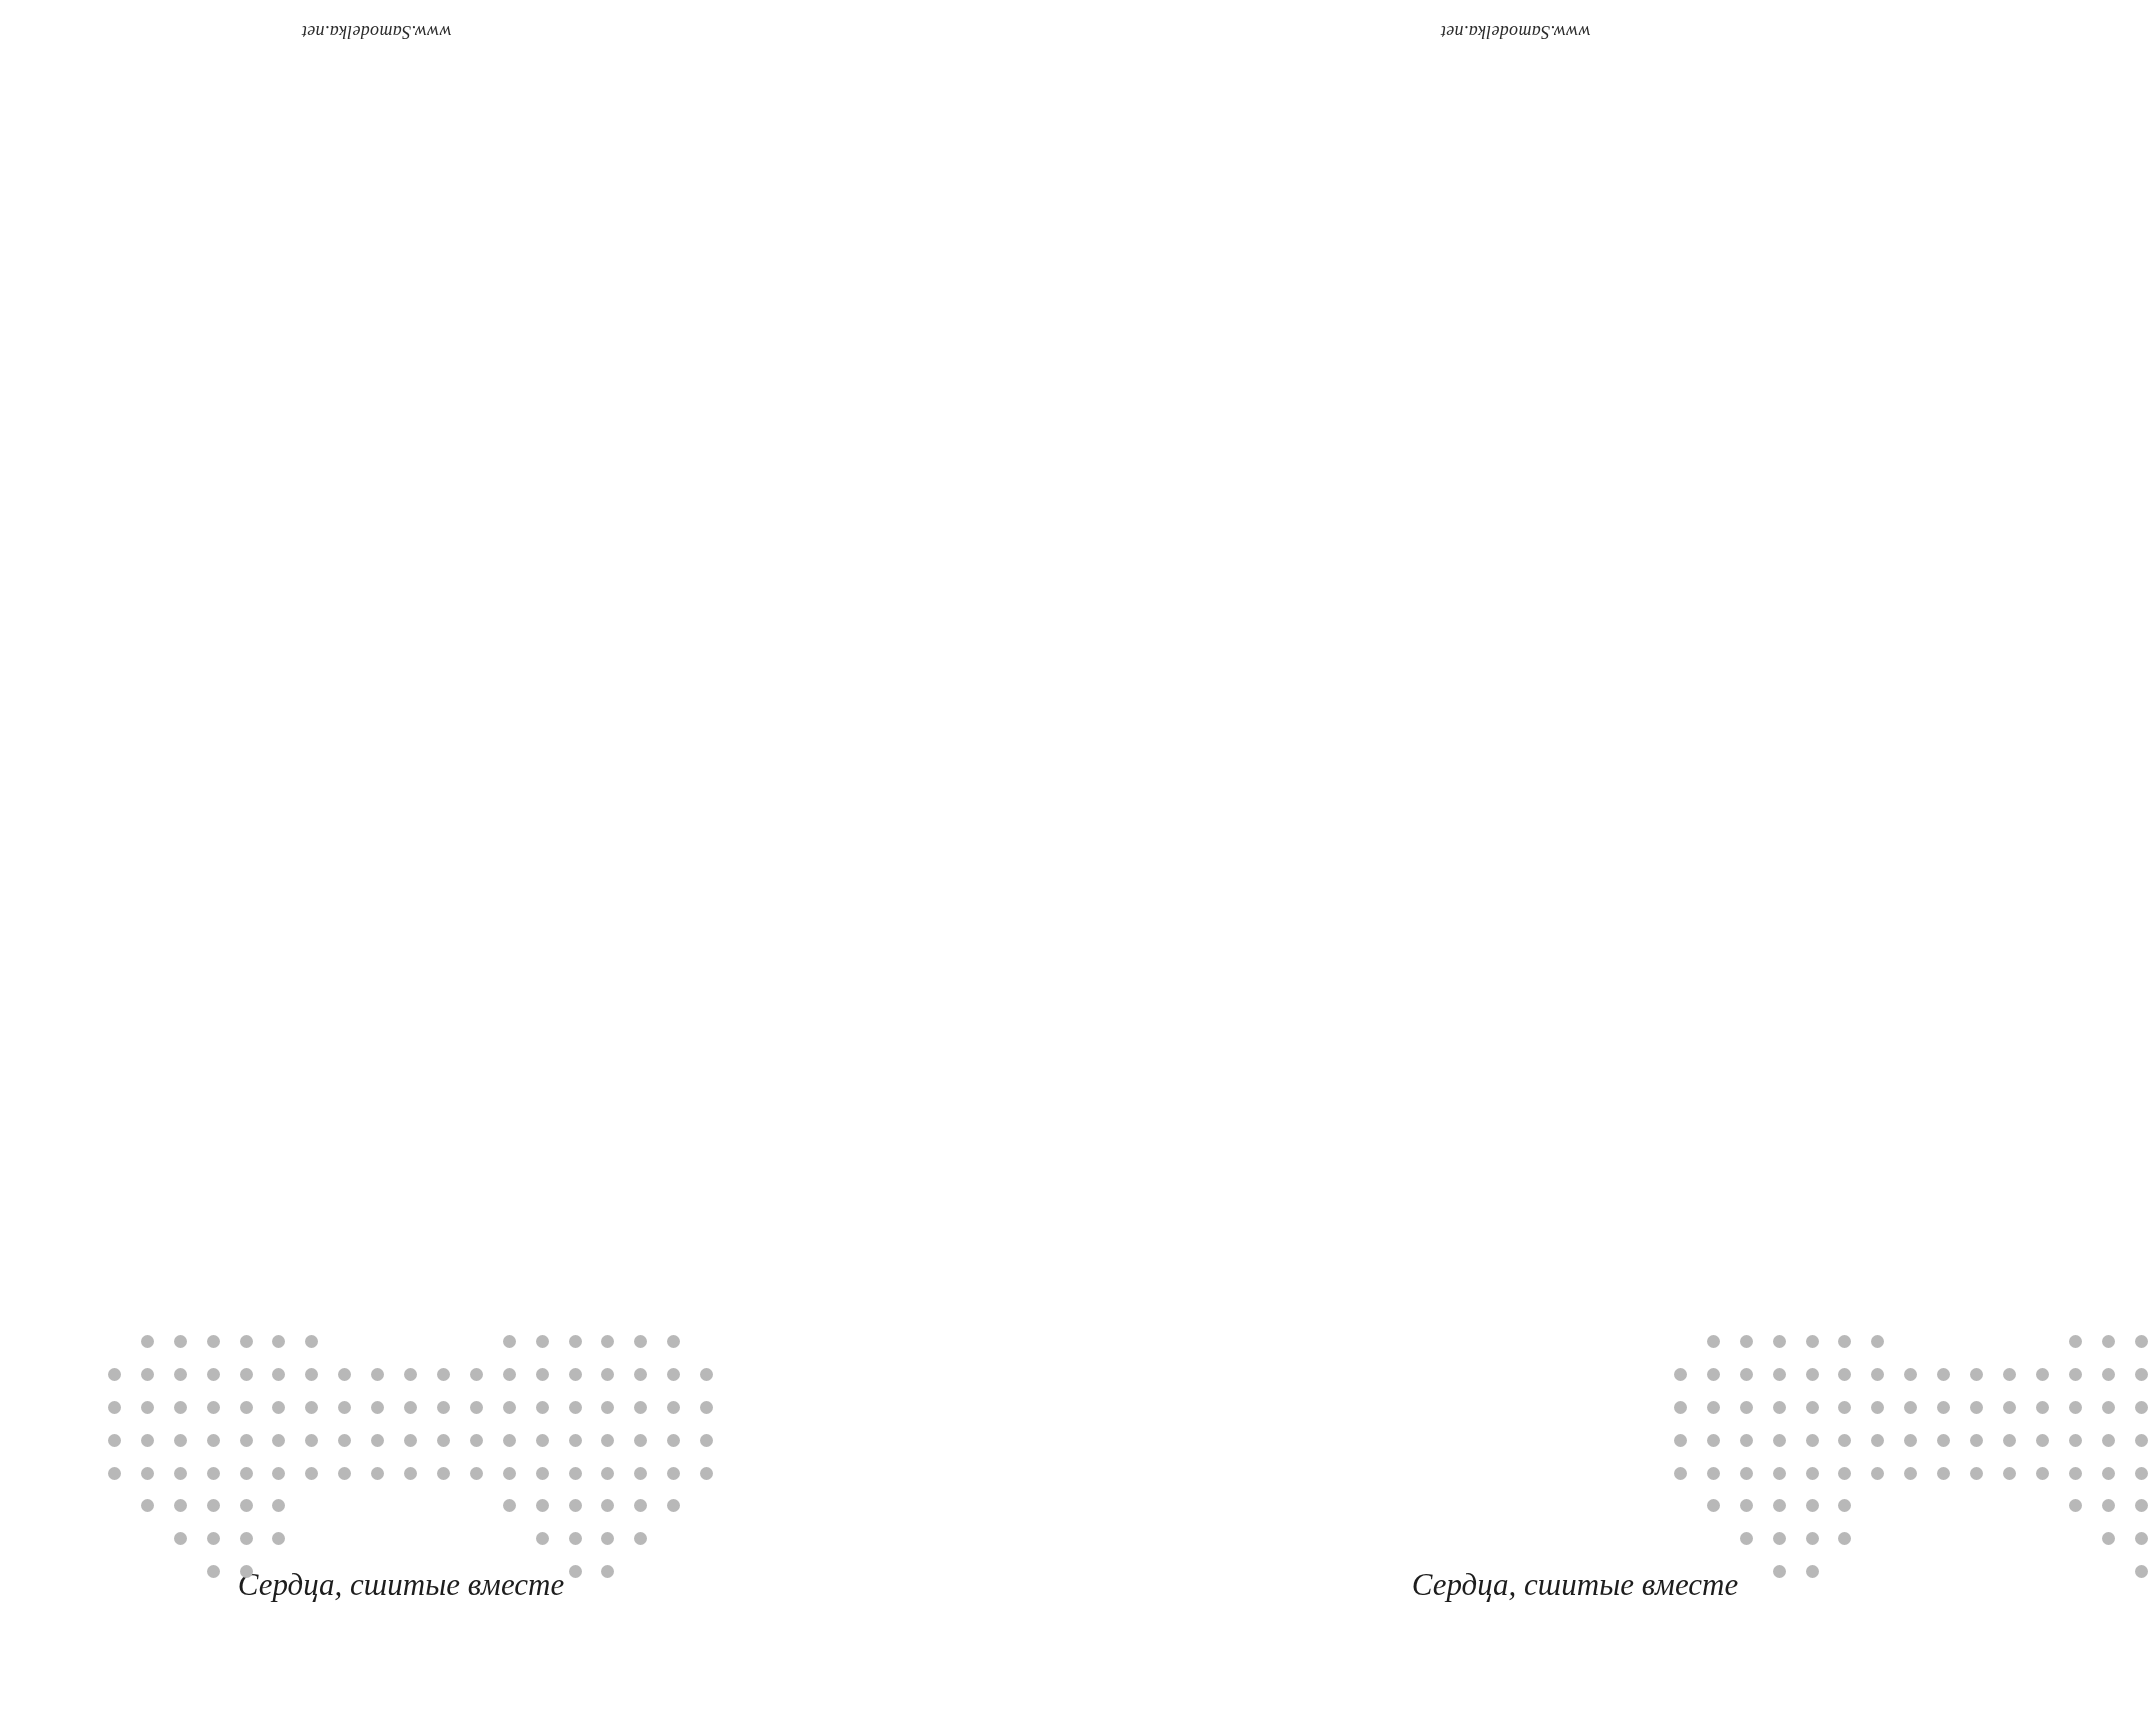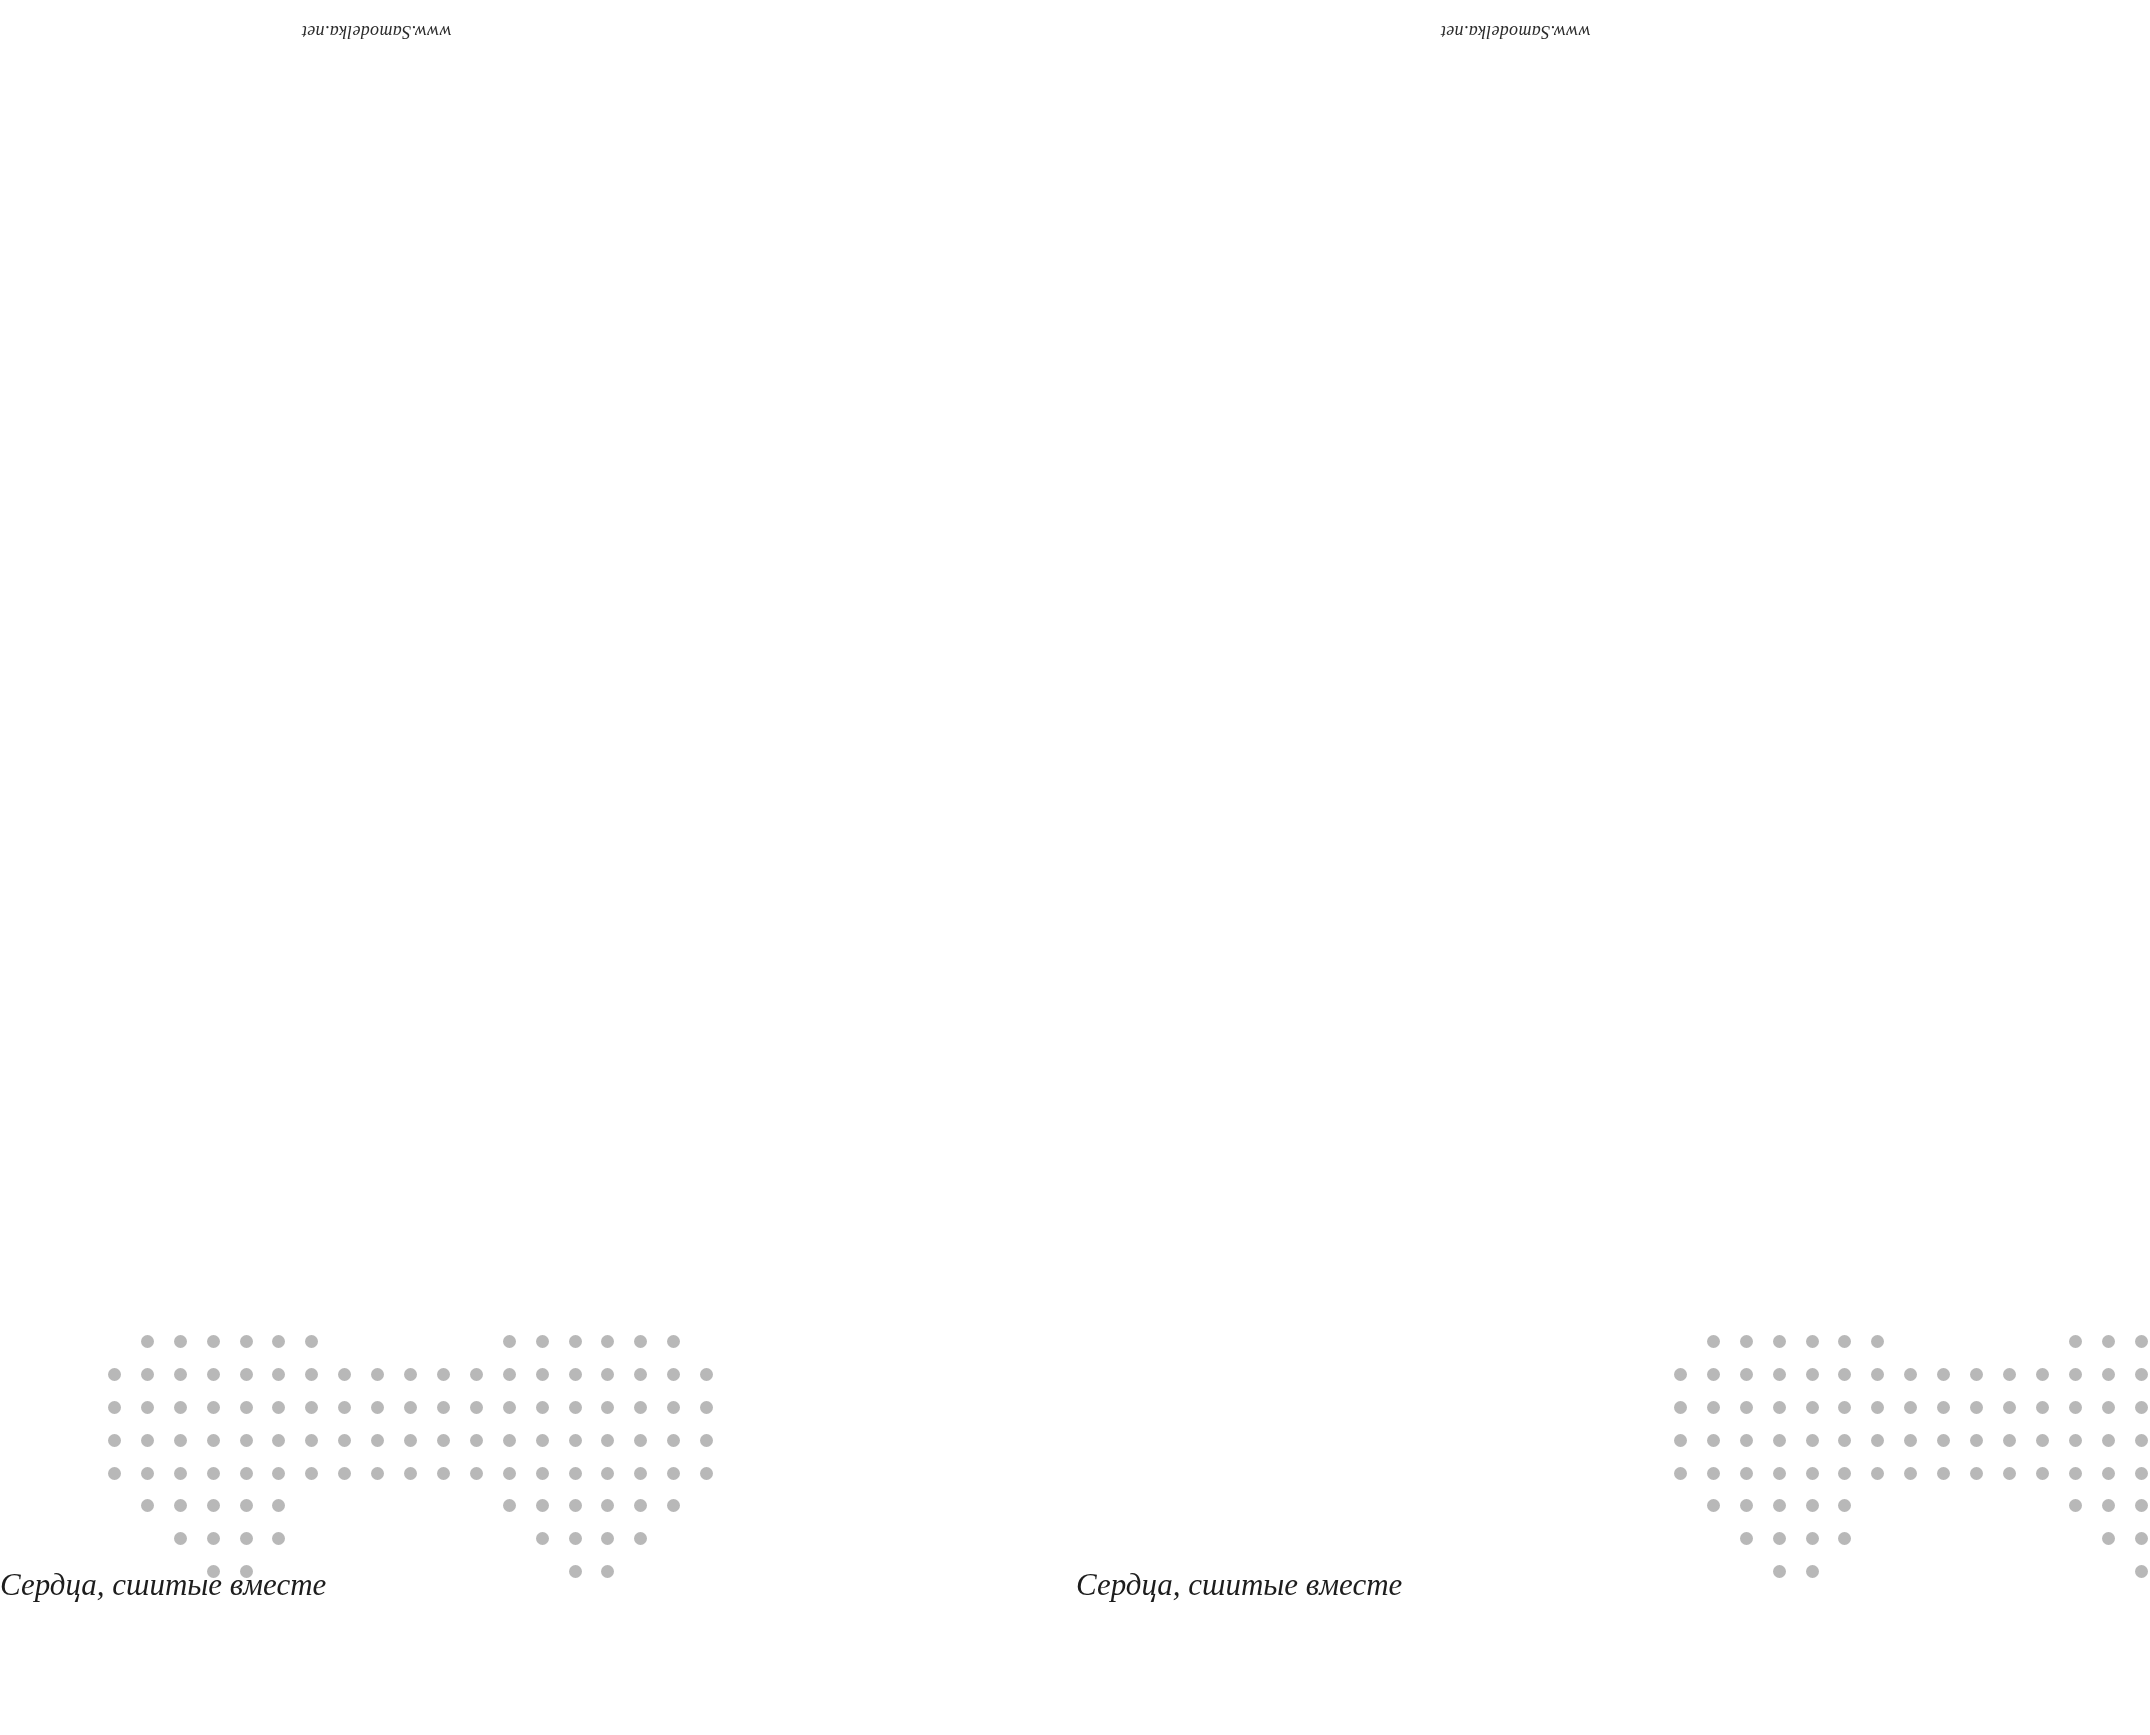--- a/index.html
+++ b/index.html
@@ -55,20 +55,21 @@
   }
   .dot {
     position: absolute;
     width: 13.3px;
     height: 13.3px;
     border-radius: 50%;
     background: #b8b8b8;
   }
   .caption {
     margin-top: 29px;
+    text-align: center;
     font-family: "Liberation Serif", serif;
     font-style: italic;
     font-size: 31px;
     color: #1d1d1d;
     white-space: nowrap;
   }
   .page-left .caption  { padding-right: 273px; }
   .page-right .caption { padding-right: 77px; }
 
   .page-left .dot-grid  { margin-left: 108px; }

